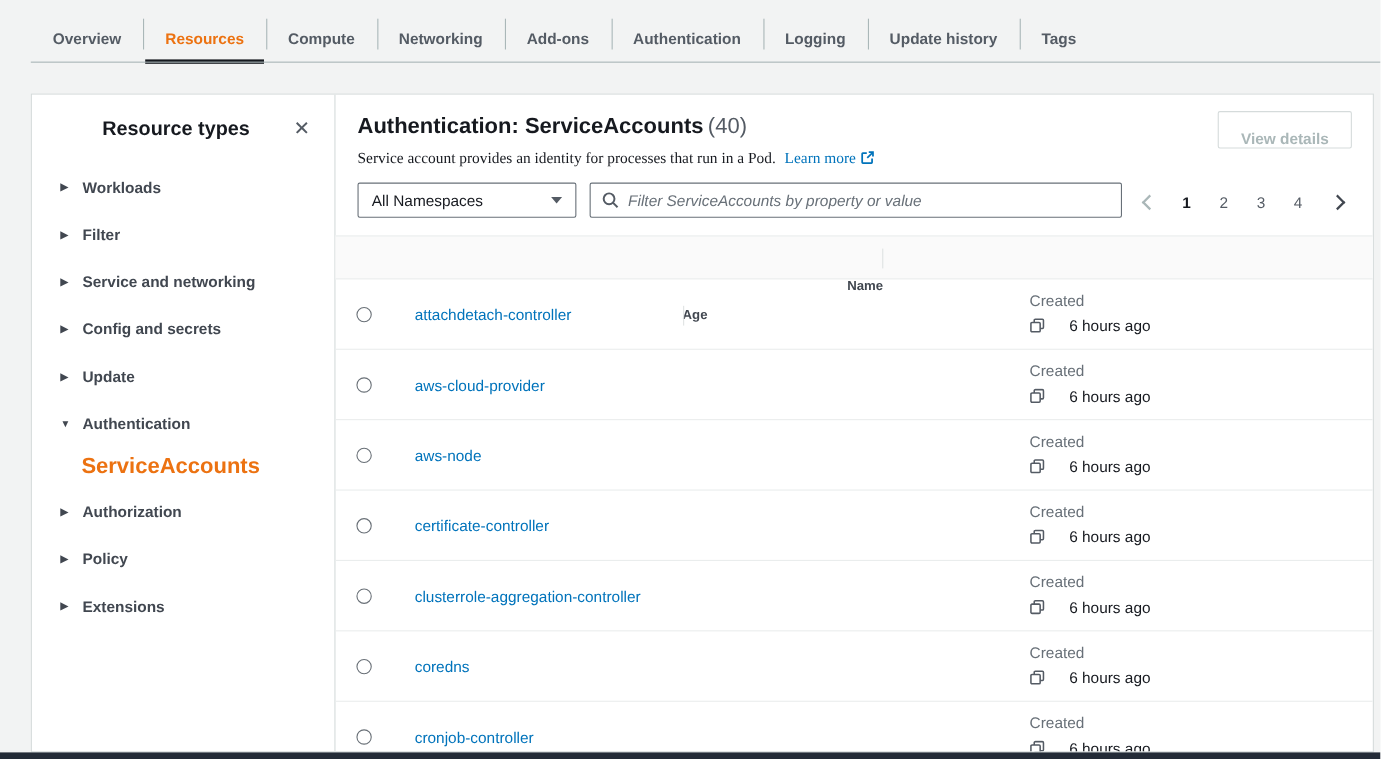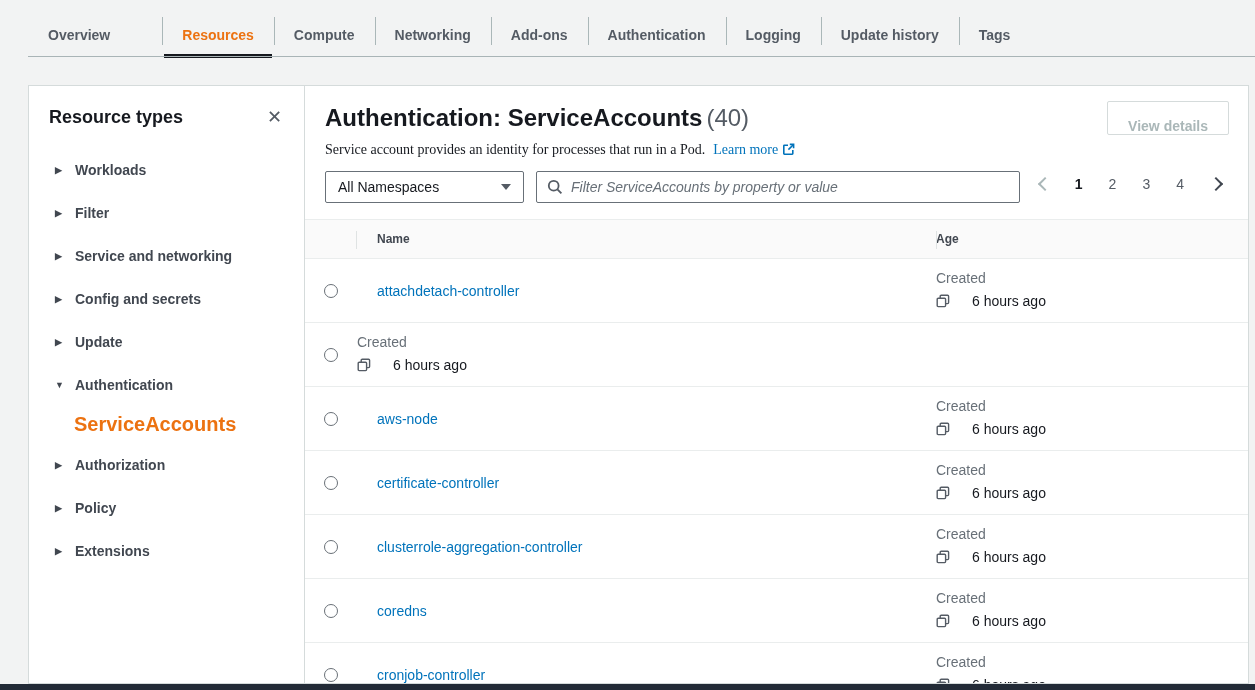--- a/index.html
+++ b/index.html
@@ -17,52 +17,52 @@
   .tabs { display:flex; padding-left:28px; height:57px; }
   .tab {
     position:relative; display:flex; align-items:center;
     padding:12px 20px 0 20px; height:57px;
     font-size:14px; font-weight:bold; color:#545b64; cursor:pointer;
     white-space:nowrap;
   }
   .tab + .tab::before {
     content:""; position:absolute; left:0; top:17px; height:28px; width:1px; background:#aab7b8;
   }
-  .tab.active { color:#ec7211;margin-left:32px; }
+  .tab.active { color:#ec7211; }
   .tab.active::after {
     content:""; position:absolute; left:2px; right:2px; bottom:-1px; height:4px; background:#16191f;
   }
 
   
   .card {
     position:absolute; top:85px; left:28px; width:1221px; height:599px;
     background:#fff; border:1px solid #d5dbdb;
     display:flex; overflow:hidden;
   }
 
   
   .sidebar { width:276px; border-right:1px solid #d5dbdb; padding:20px; flex-shrink:0; }
   .sidebar-head { display:flex; justify-content:space-between; align-items:center; }
-  .sidebar-title { font-size:18px; font-weight:bold; color:#16191f; }
+  .sidebar-title { font-size:18px; font-weight:bold; color:#16191f;margin-left:44px; }
   .close-btn { font-size:18px; color:#545b64; cursor:pointer; line-height:1; padding:2px; }
   .tree { list-style:none; margin:20px 0 0 6px; }
   .tree li.parent {
     display:flex; align-items:center; height:43px; gap:10px;
     font-size:14px; font-weight:bold; color:#414750; cursor:pointer;
   }
   .tree .tri { width:10px; font-size:9px; color:#414750; flex-shrink:0; }
   .tree li.child {
     height:37px; display:flex; align-items:center; padding-left:19px;
     font-size:20px; font-weight:bold; color:#ec7211; cursor:pointer;
   }
 
   
   .main { flex:1; position:relative; }
   .main-pad { padding:18px 20px 0 20px; }
-  .panel-title { font-size:24px; font-weight:bold; color:#16191f; }
+  .panel-title { font-size:20px; font-weight:bold; color:#16191f; }
   .panel-title .count { font-weight:normal; color:#545b64; margin-left:4px; }
   .desc { margin-top:10px; font-size:14px; color:#16191f;font-family:Liberation Serif, serif; }
   .learn-more { color:#0073bb; text-decoration:none; margin-left:8px; cursor:pointer; }
   .ext-ico { vertical-align:-2px; margin-left:4px; }
 
   .view-details {
     position:absolute; top:15px; right:19px; height:32px; padding:16px 20px;
     background:#fff; border:1px solid #d5dbdb; border-radius:2px;
     font-family:"Liberation Sans", sans-serif;
     font-size:14px; font-weight:bold; color:#aab7b8; cursor:not-allowed;
@@ -100,21 +100,21 @@
     border-left:2px solid #545b64; border-bottom:2px solid #545b64;
   }
   .chev.left::before  { transform:rotate(45deg); }
   .chev.right::before { transform:rotate(-135deg); border-color:#414750; }
   .chev.disabled::before { border-color:#aab7b8; }
 
   
   .table { margin-top:16px; }
   .thead {
     height:40px; background:#fafafa; border-top:1px solid #eaeded; border-bottom:1px solid #eaeded;
-    display:flex; align-items:center; font-size:12px; font-weight:bold; color:#414750;
+    display:flex; align-items:center; font-size:12px; font-weight:bold; color:#414750;flex-direction:column;
   }
   .col-sel { width:52px; height:100%; position:relative; flex-shrink:0;
              display:flex; align-items:center; justify-content:center; }
   .thead .col-sel::after {
     content:""; position:absolute; right:0; top:11px; height:18px; width:1px; background:#dfe3e3;
   }
   .col-name { flex:1; padding-left:20px; }
   .col-age { width:312px; flex-shrink:0; position:relative; height:100%;
              display:flex; align-items:center; }
   .thead .col-age::before {
@@ -266,20 +266,23 @@
               </svg>
               <span>6 hours ago</span>
             </div>
         </div>
       </div>
 
       <div class="trow">
         <div class="col-sel">
             <span class="radio"></span>
           </div>
+        <div class="col-name">
+            <a class="name-link">aws-cloud-provider</a>
+          </div>
         <div class="col-age">
           <div class="age-created">Created</div>
           <div class="age-value">
               <svg width="14" height="14" viewBox="0 0 14 14">
                 <rect x="4.2" y="1.2" width="8.4" height="8.4" rx="1" fill="none" stroke="#545b64" stroke-width="1.4"></rect>
                 <rect x="1.2" y="4.2" width="8.4" height="8.4" rx="1" fill="#fff" stroke="#545b64" stroke-width="1.4"></rect>
               </svg>
               <span>6 hours ago</span>
             </div>
         </div>

